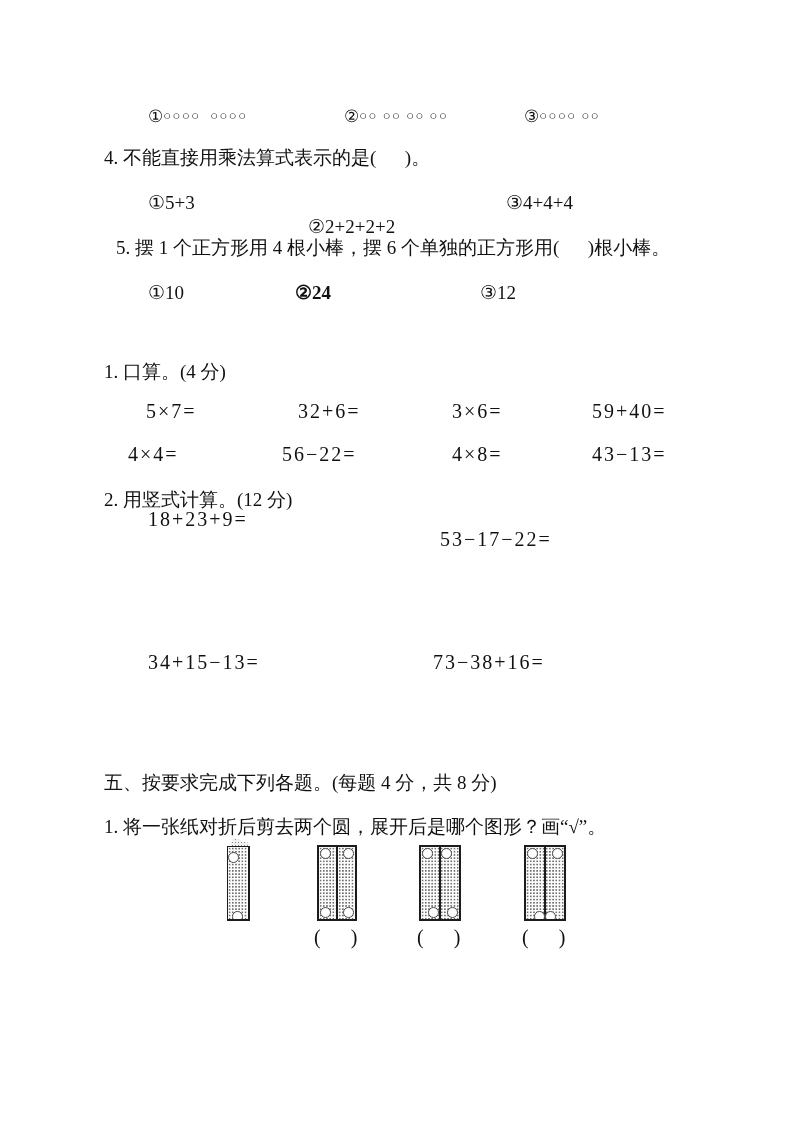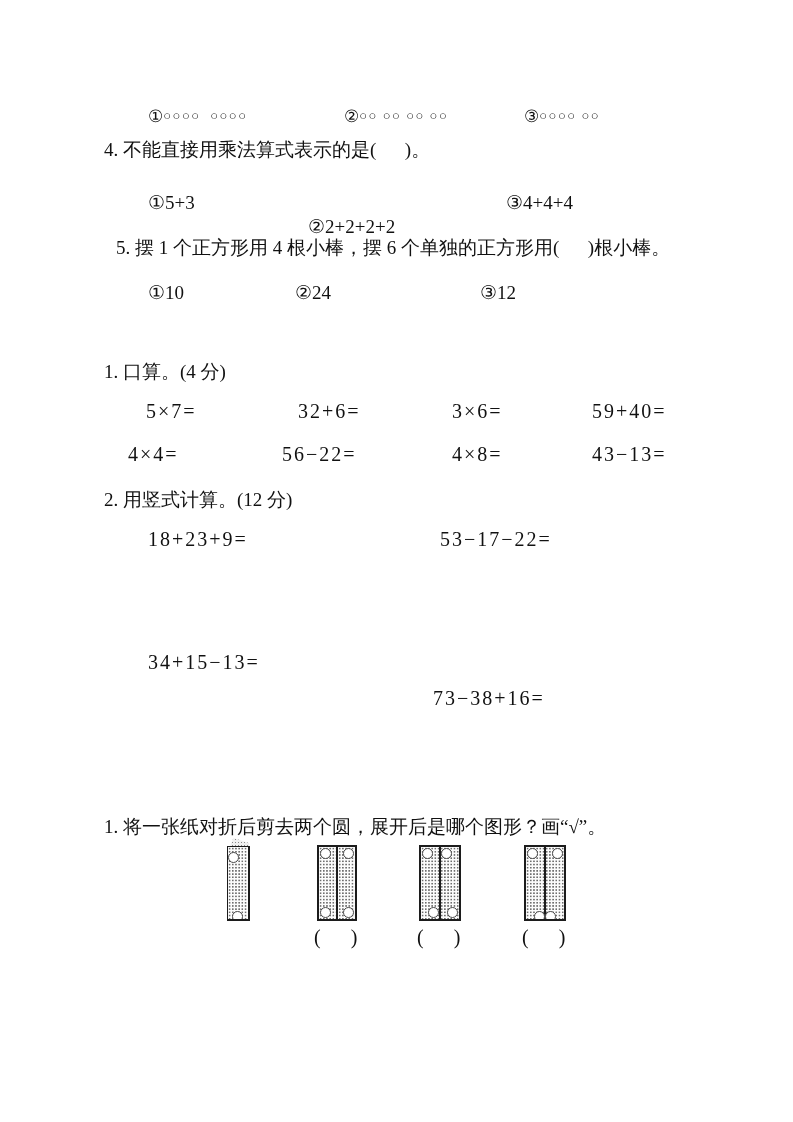--- a/index.html
+++ b/index.html
@@ -39,48 +39,49 @@
 </style>
 </head>
 <body>
 
 <div class="page">
 
   <div class="opt" style="left:148px; top:105px;"><span class="circ-label">①</span><span class="circ-row">○○○○  ○○○○</span></div>
   <div class="opt" style="left:344px; top:105px;"><span class="circ-label">②</span><span class="circ-row">○○ ○○ ○○ ○○</span></div>
   <div class="opt" style="left:524px; top:105px;"><span class="circ-label">③</span><span class="circ-row">○○○○ ○○</span></div>
 
-  <div class="line" style="left:104px; top:138px;">4. 不能直接用乘法算式表示的是(      )。</div>
+  <div class="line" style="left:104px; top:146px;">4. 不能直接用乘法算式表示的是(      )。</div>
   <div class="opt" style="left:148px; top:191px;">①5+3</div>
   <div class="opt" style="left:308px; top:191px;margin-top:24px;">②2+2+2+2</div>
   <div class="opt" style="left:506px; top:191px;">③4+4+4</div>
 
   <div class="line" style="left:104px; top:236px;margin-left:12px;">5. 摆 1 个正方形用 4 根小棒，摆 6 个单独的正方形用(      )根小棒。</div>
   <div class="opt" style="left:148px; top:281px;">①10</div>
-  <div class="opt" style="left:295px; top:281px;">②24</div>
+  <div class="opt" style="left:295px; top:281px;font-weight:bold;">②24</div>
   <div class="opt" style="left:480px; top:281px;">③12</div>
 
   <div class="line" style="left:104px; top:360px;">1. 口算。(4 分)</div>
 
   <div class="math" style="left:146px; top:400px;">5×7=</div>
   <div class="math" style="left:288px; top:400px;margin-left:10px;">32+6=</div>
   <div class="math" style="left:452px; top:400px;">3×6=</div>
   <div class="math" style="left:592px; top:400px;">59+40=</div>
 
   <div class="math" style="left:128px; top:443px;">4×4=</div>
   <div class="math" style="left:282px; top:443px;">56−22=</div>
   <div class="math" style="left:452px; top:443px;">4×8=</div>
   <div class="math" style="left:592px; top:443px;">43−13=</div>
 
   <div class="line" style="left:104px; top:488px;">2. 用竖式计算。(12 分)</div>
-  <div class="math" style="left:148px; top:528px;">18+23+9=</div>
+  <div class="math" style="left:148px; top:508px;">18+23+9=</div>
   <div class="math" style="left:440px; top:528px;">53−17−22=</div>
   <div class="math" style="left:148px; top:651px;">34+15−13=</div>
-  <div class="math" style="left:433px; top:651px;margin-top:36px;">73−38+16=</div>
+  <div class="math" style="left:433px; top:651px;">73−38+16=</div>
 
+  <div class="line" style="left:104px; top:771px;">五、按要求完成下列各题。(每题 4 分，共 8 分)</div>
   <div class="line" style="left:104px; top:815px;">1. 将一张纸对折后剪去两个圆，展开后是哪个图形？画“√”。</div>
 
   <div class="flap"></div>
   <div class="fig fig1">
     <div class="hole" style="left:0px; top:5px;"></div>
     <div class="hole" style="left:4px; bottom:-3px;"></div>
   </div>
 
   <div class="fig fig2">
     <div class="fold"></div>

